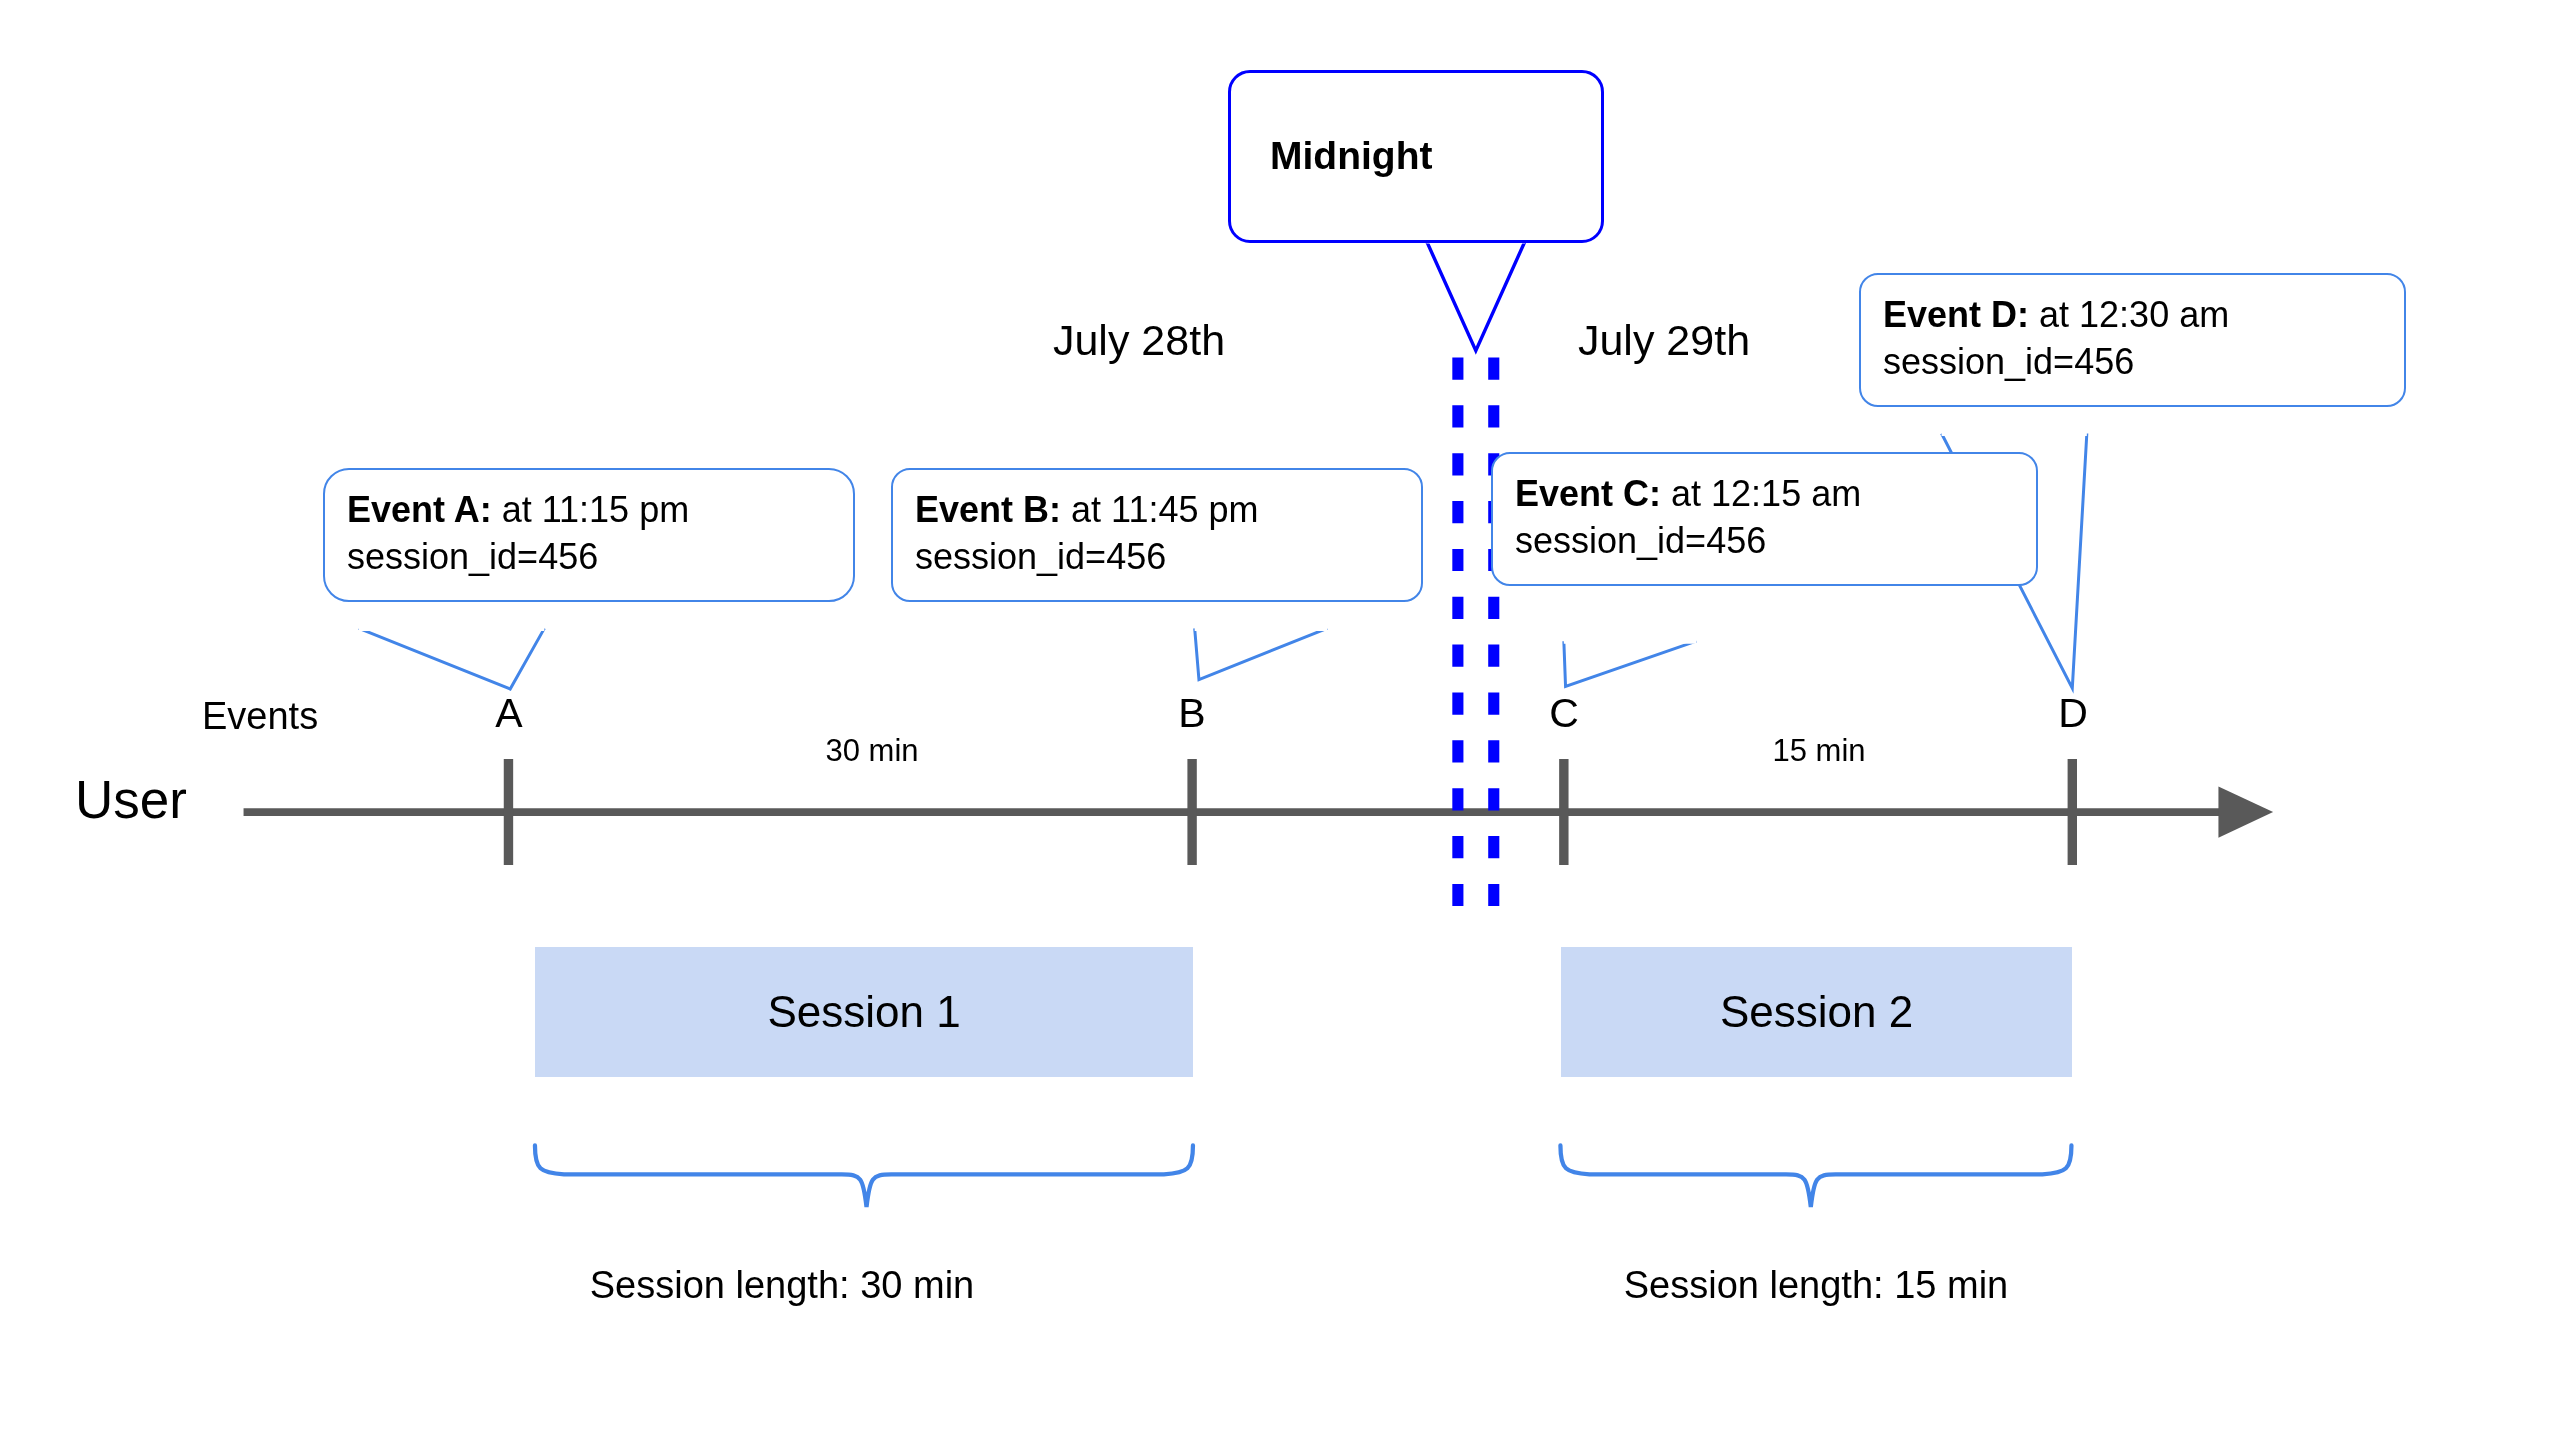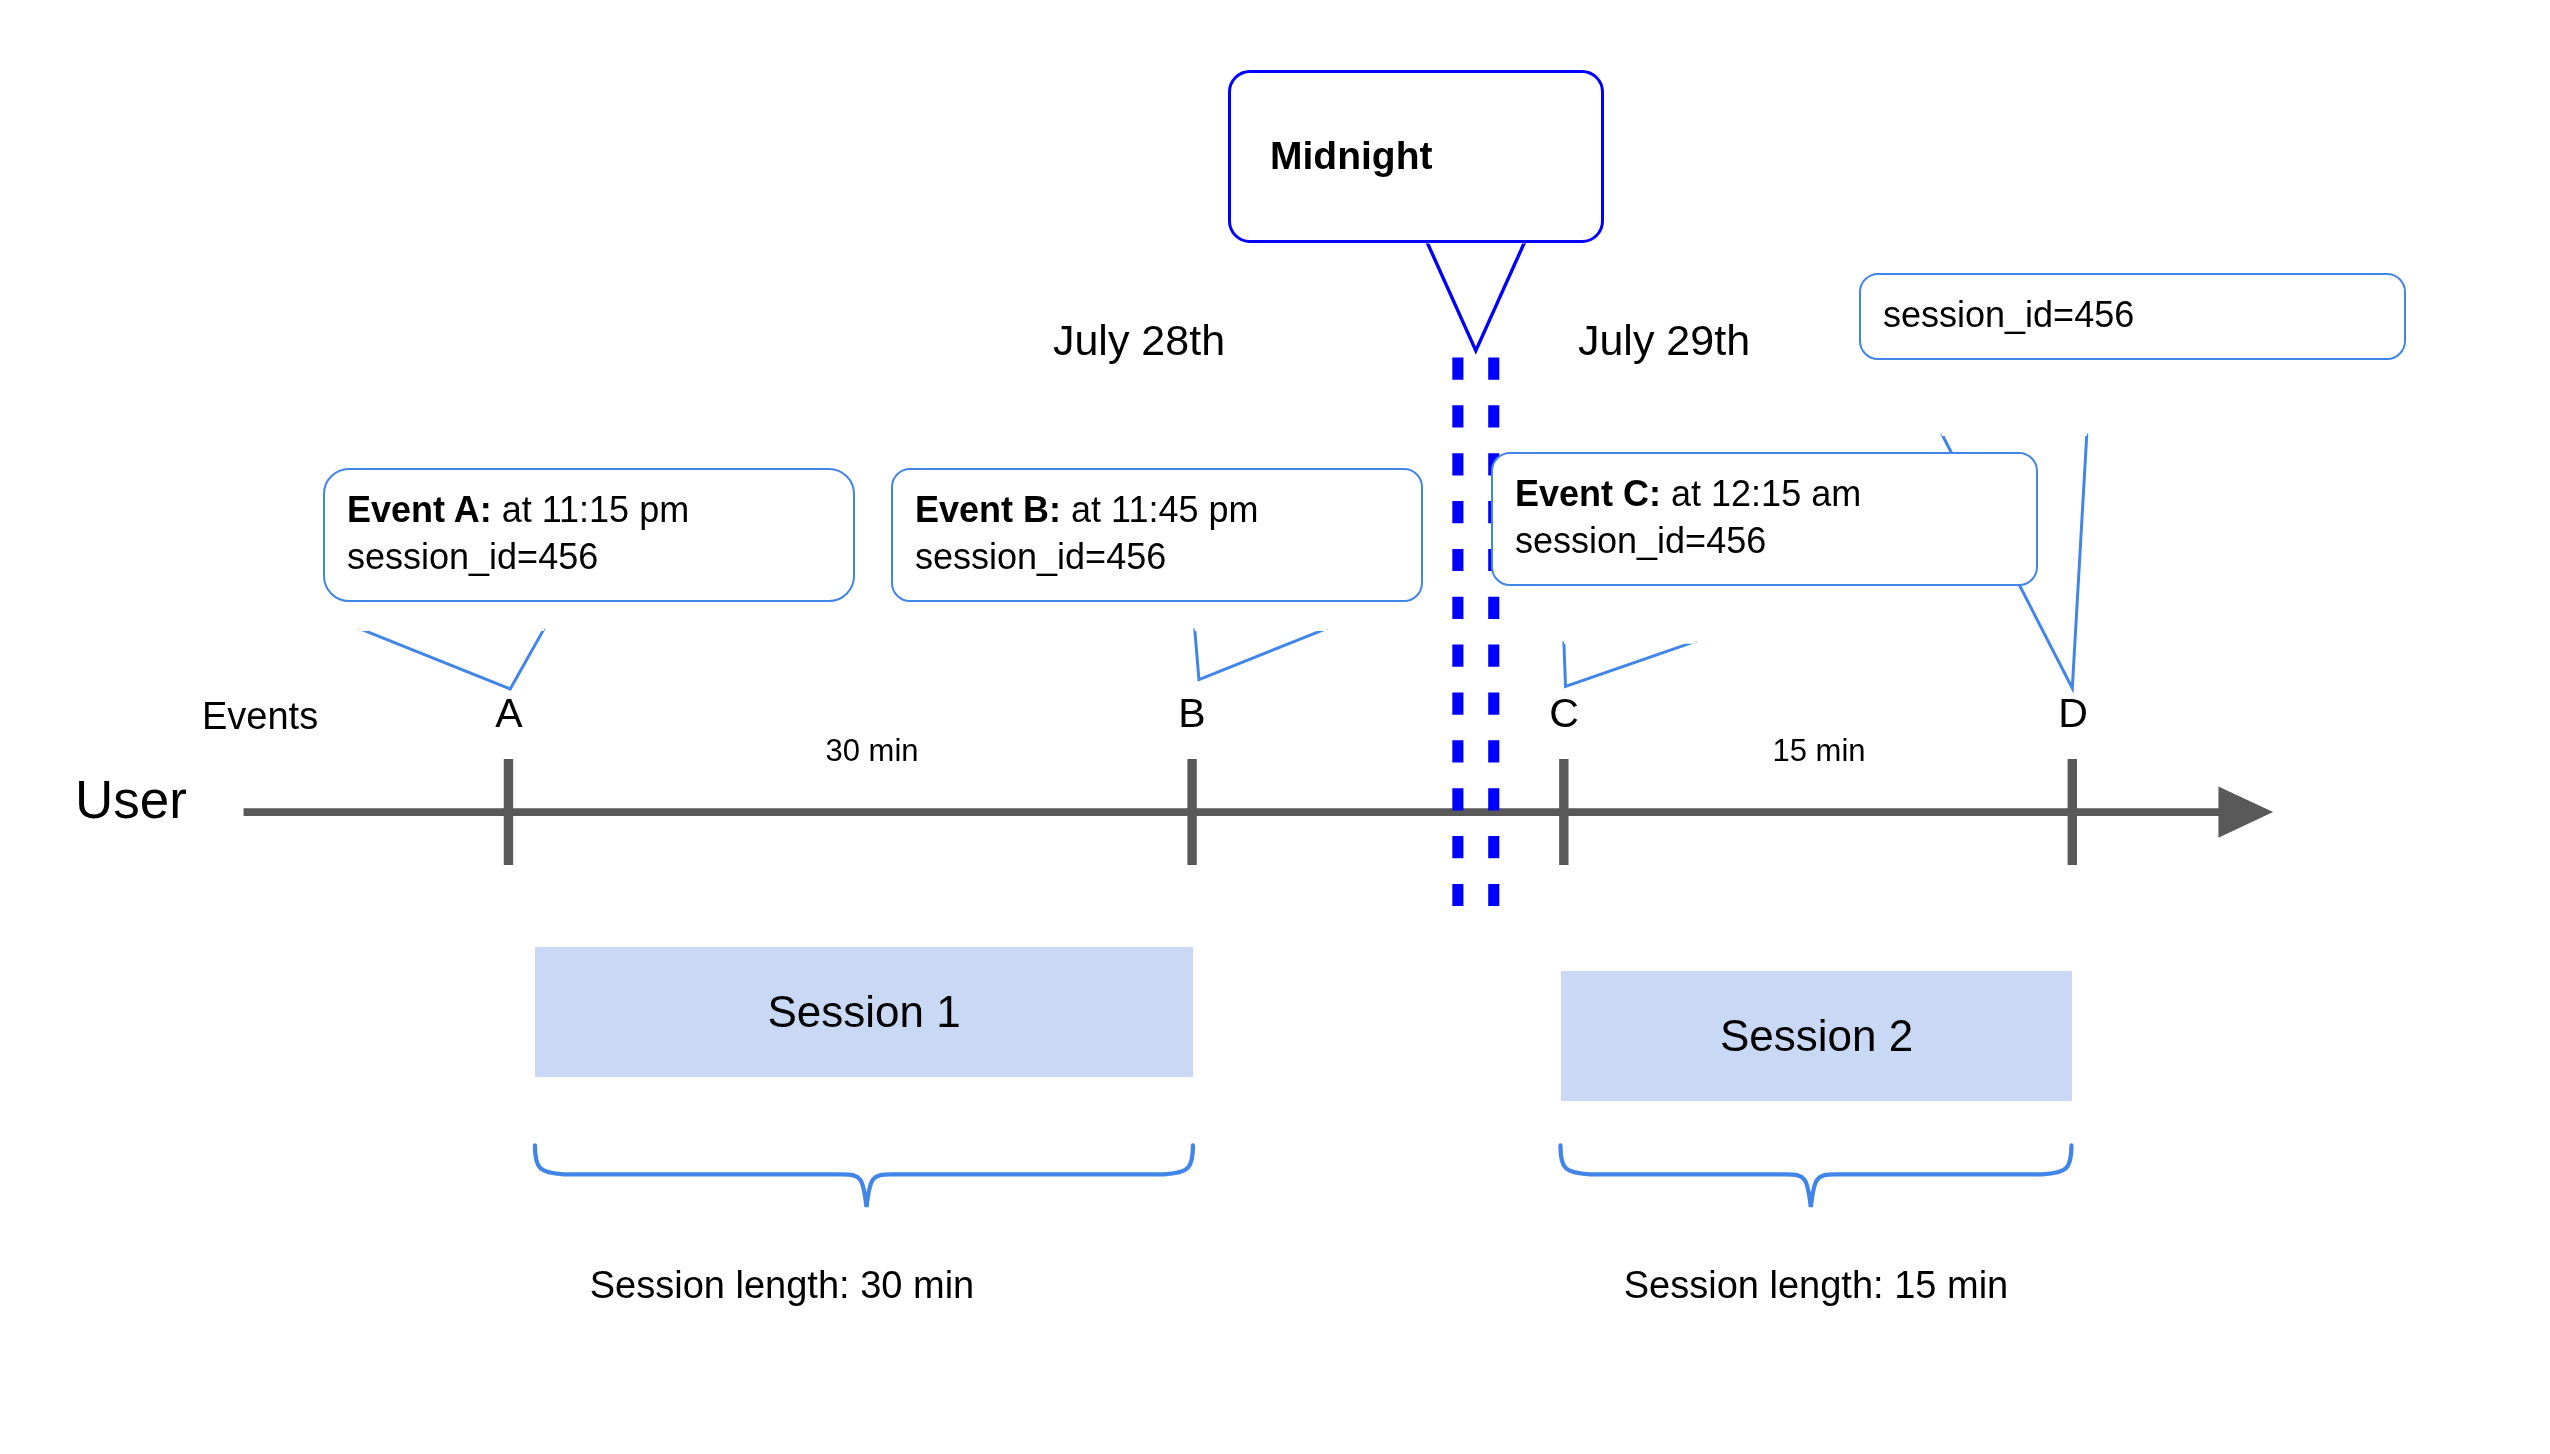--- a/index.html
+++ b/index.html
@@ -196,38 +196,41 @@
   </div>
 
   <div class="callout" style="left:1491px; top:452px; width:547px;">
     <span class="line">
       <b>Event C:</b><span> at 12:15 am</span>
     </span>
     <span class="line">session_id=456</span>
   </div>
 
   <div class="callout" style="left:1859px; top:273px; width:547px;">
+    <span class="line">
+      <b>Event D:</b><span> at 12:30 am</span>
+    </span>
     <span class="line">session_id=456</span>
   </div>
 
   <div class="txt user-label">User</div>
   <div class="txt events-label">Events</div>
 
   <div class="txt marker-letter" style="left:509px;">A</div>
   <div class="txt marker-letter" style="left:1192px;">B</div>
   <div class="txt marker-letter" style="left:1564px;">C</div>
   <div class="txt marker-letter" style="left:2073px;">D</div>
 
   <div class="txt gap-label" style="left:872px;">30 min</div>
   <div class="txt gap-label" style="left:1819px;">15 min</div>
 
   <div class="session-box" style="left:535px; top:947px; width:658px; height:130px;">
     <span>Session 1</span>
   </div>
-  <div class="session-box" style="left:1561px; top:947px; width:511px; height:130px;margin-top:24px;">
+  <div class="session-box" style="left:1561px; top:947px; width:511px; height:130px;">
     <span>Session 2</span>
   </div>
 
   <div class="txt session-length" style="left:782px;">Session length: 30 min</div>
   <div class="txt session-length" style="left:1816px;">Session length: 15 min</div>
 
 </div>
 
 
 </body></html>

